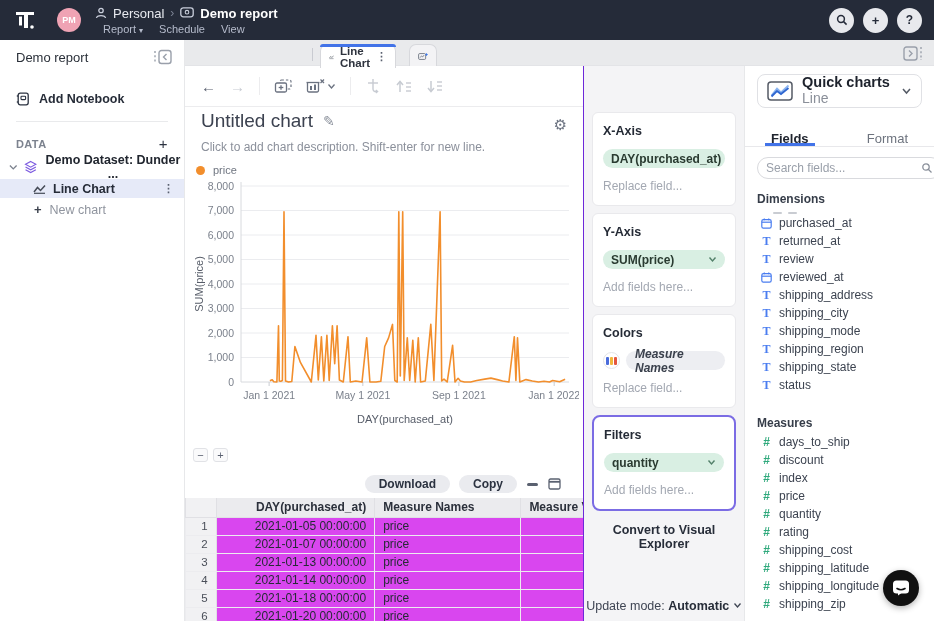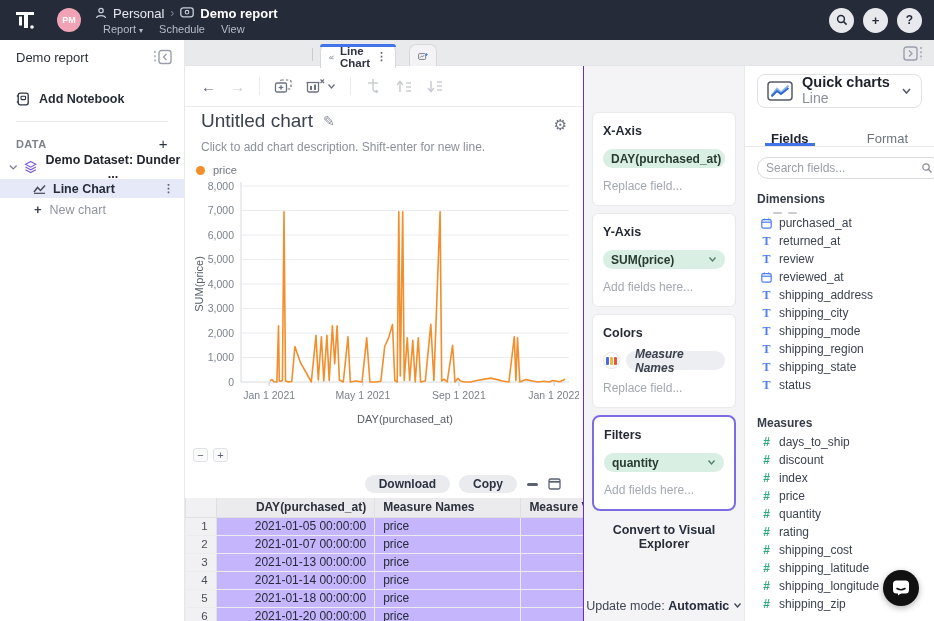--- a/index.html
+++ b/index.html
@@ -60,21 +60,21 @@
   #chartsvg { position:absolute; left:6px; top:112px; }
   #chartsvg text { font-family:"Liberation Sans", sans-serif; }
   .zoom-ctl { position:absolute; left:8px; top:382px; display:flex; gap:5px; }
   .zoom-btn { width:15px; height:14px; border:1px solid #e1e2e6; border-radius:3px; background:#fafafb; color:#5a6170; font-size:11px; line-height:12px; text-align:center; }
   .results-bar { position:absolute; right:22px; top:409px; display:flex; align-items:center; gap:9px; }
   .pill-btn { height:18px; border-radius:10px; background:#eaebef; color:#2b3240; font-size:12px; font-weight:bold; display:flex; align-items:center; padding:0 14px; }
 
   
   .rtable { position:absolute; left:0; top:432px; width:500px; border-collapse:collapse; font-size:12px; table-layout:fixed; }
   .rtable th { height:19px; background:#ebebee; font-weight:bold; color:#2b303b; text-align:left; padding:0 8px; border:1px solid #e0e0e4; border-top:none; white-space:nowrap; overflow:hidden; }
-  .rtable td { height:18px; background:#c4b5fd; color:#262b35; padding:0 8px; border:1px solid #ececef; white-space:nowrap; }
+  .rtable td { height:18px; background:#d946ef; color:#262b35; padding:0 8px; border:1px solid #ececef; white-space:nowrap; }
   .rtable .numcol { width:30px; background:#f1f1f3; color:#4a4f59; text-align:right; font-size:11.5px; border-right:1px solid #e0e0e4; }
   .rtable .datecol { width:155px; text-align:right; }
   .rtable .namecol { width:143px; }
   .rtable .valcol { width:160px; }
 
   
   .config { position:absolute; left:583px; top:66px; width:162px; height:555px; background:#f4f4f6; border-left:1px solid #6d28d9; border-right:1px solid #e7e8ea; padding:46px 8px 0; }
   .card { background:#fff; border:1px solid #e9e9ec; border-radius:6px; padding:11px 10px 12px; margin-bottom:7px; }
   .card.filters { border:2px solid #7b6ce4; border-radius:8px; }
   .card-title { font-size:12.5px; font-weight:bold; color:#252b36; }

